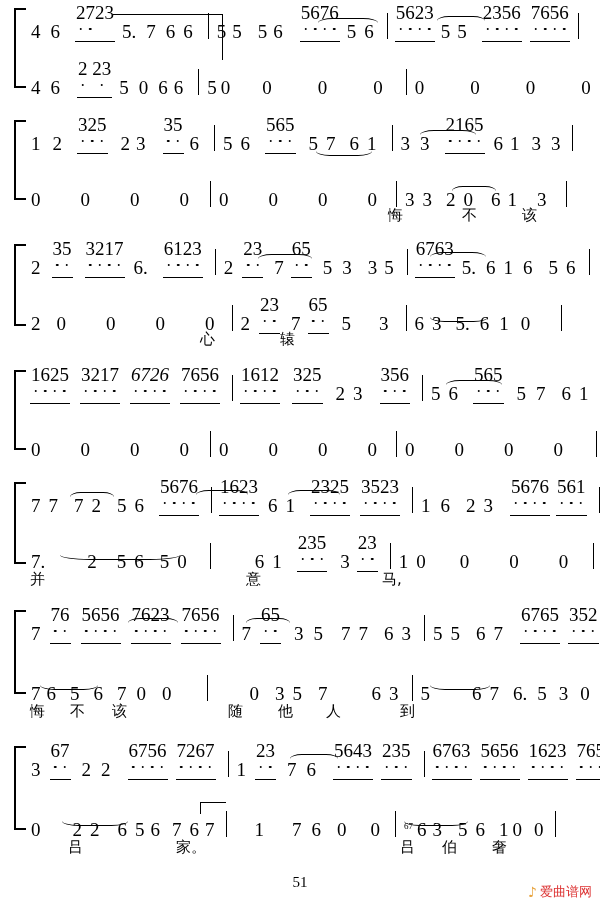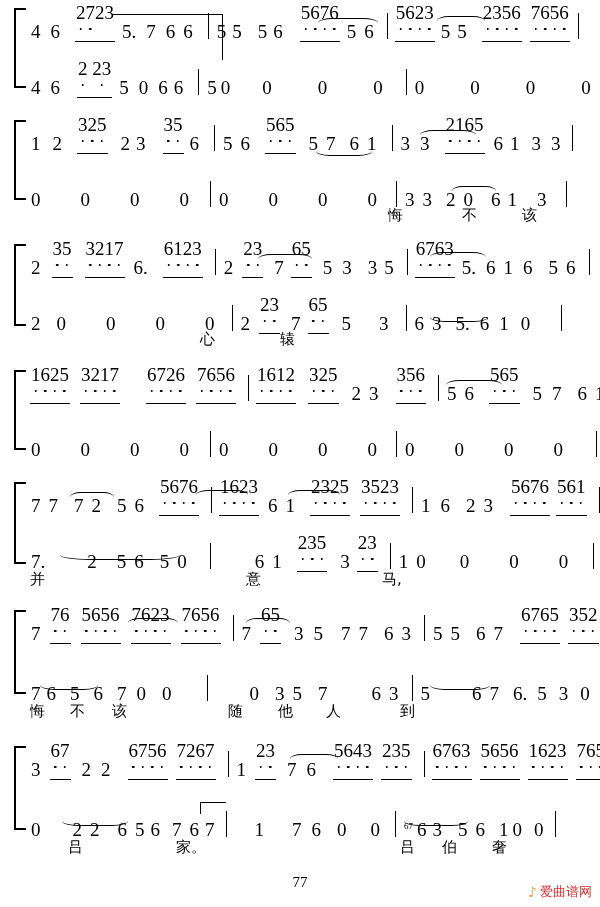--- a/index.html
+++ b/index.html
@@ -302,21 +302,21 @@
       </div>
     </div>
   </div>
 
   <div class="system" style="position:absolute;left:0;top:366px;width:600px;height:100px;">
     <div class="brace" style="top:4px;height:76px;"></div>
     <div class="sys-inner">
       <div class="row upper" style="position:absolute;left:30px;top:4px;">
         <span class="cell num b1"><span class="dotu2">1</span><span class="dotu2">6</span><span class="dotu2">2</span><span class="dotu2">5</span></span>
         <span class="cell num b1" style="margin-left:10px;"><span class="dotu2">3</span><span class="dotu2">2</span><span class="dotu2">1</span><span class="dotu2">7</span></span>
-        <span class="cell num b1" style="margin-left:26px;"><span class="dotu2">6</span><span class="dotu2">7</span><span class="dotu2">2</span><span class="dotu2">6</span></span>
+        <span class="cell num b1" style="margin-left:10px;font-style:italic;"><span class="dotu2">6</span><span class="dotu2">7</span><span class="dotu2">2</span><span class="dotu2">6</span></span>
         <span class="cell num b1" style="margin-left:10px;"><span class="dotu2">7</span><span class="dotu2">6</span><span class="dotu2">5</span><span class="dotu2">6</span></span>
         <span class="bar" style="margin-left:12px;"></span>
         <span class="cell num b1"><span class="dotu2">1</span><span class="dotu2">6</span><span class="dotu2">1</span><span class="dotu2">2</span></span>
         <span class="cell num b1" style="margin-left:12px;"><span class="dotu2">3</span><span class="dotu2">2</span><span class="dotu2">5</span></span>
         <span class="cell num" style="margin-left:12px;">2</span>
         <span class="cell num" style="margin-left:6px;">3</span>
         <span class="cell num b1" style="margin-left:16px;"><span class="dotu2">3</span><span class="dotu2">5</span><span class="dotu2">6</span></span>
         <span class="bar" style="margin-left:12px;"></span>
         <span class="cell num">5</span>
         <span class="cell num" style="margin-left:6px;">6</span>
@@ -541,20 +541,20 @@
       <div class="lyrics" style="position:absolute;left:30px;top:96px;width:540px;">
         <span class="lyr" style="left:38px;">吕</span>
         <span class="lyr" style="left:146px;">家。</span>
         <span class="lyr" style="left:370px;">吕</span>
         <span class="lyr" style="left:412px;">伯</span>
         <span class="lyr" style="left:462px;">奢</span>
       </div>
     </div>
   </div>
 
-  <div class="pagenum">77</div>
+  <div class="pagenum">51</div>
 
   <div class="watermark">
     <span class="wm-note">♪</span>
     <span>爱曲谱网</span>
   </div>
 
 </div>
 
 </body></html>

